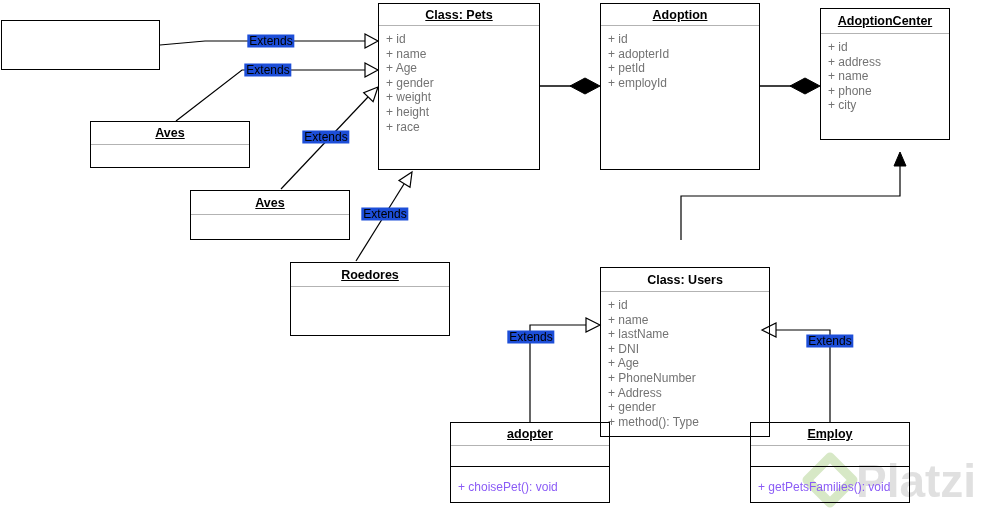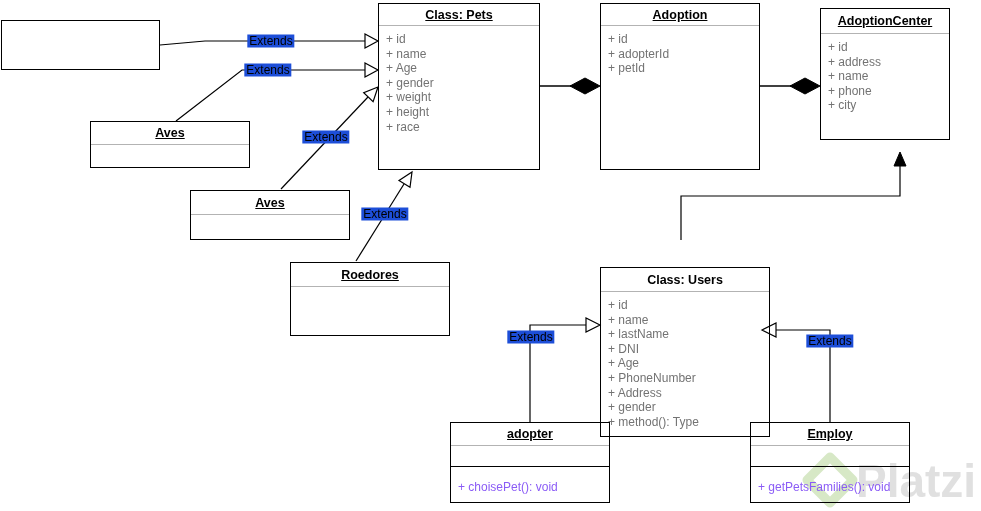--- a/index.html
+++ b/index.html
@@ -102,20 +102,21 @@
       <div>+ race</div>
     </div>
   </div>
 
   <div class="box" style="left:600px;top:3px;width:160px;height:167px;">
     <div class="box-title underlined" style="height:22px;">Adoption</div>
     <div class="box-body">
       <div>+ id</div>
       <div>+ adopterId</div>
       <div>+ petId</div>
+      <div>+ employId</div>
     </div>
   </div>
 
   <div class="box" style="left:820px;top:8px;width:130px;height:132px;">
     <div class="box-title underlined" style="height:25px;">AdoptionCenter</div>
     <div class="box-body">
       <div>+ id</div>
       <div>+ address</div>
       <div>+ name</div>
       <div>+ phone</div>

